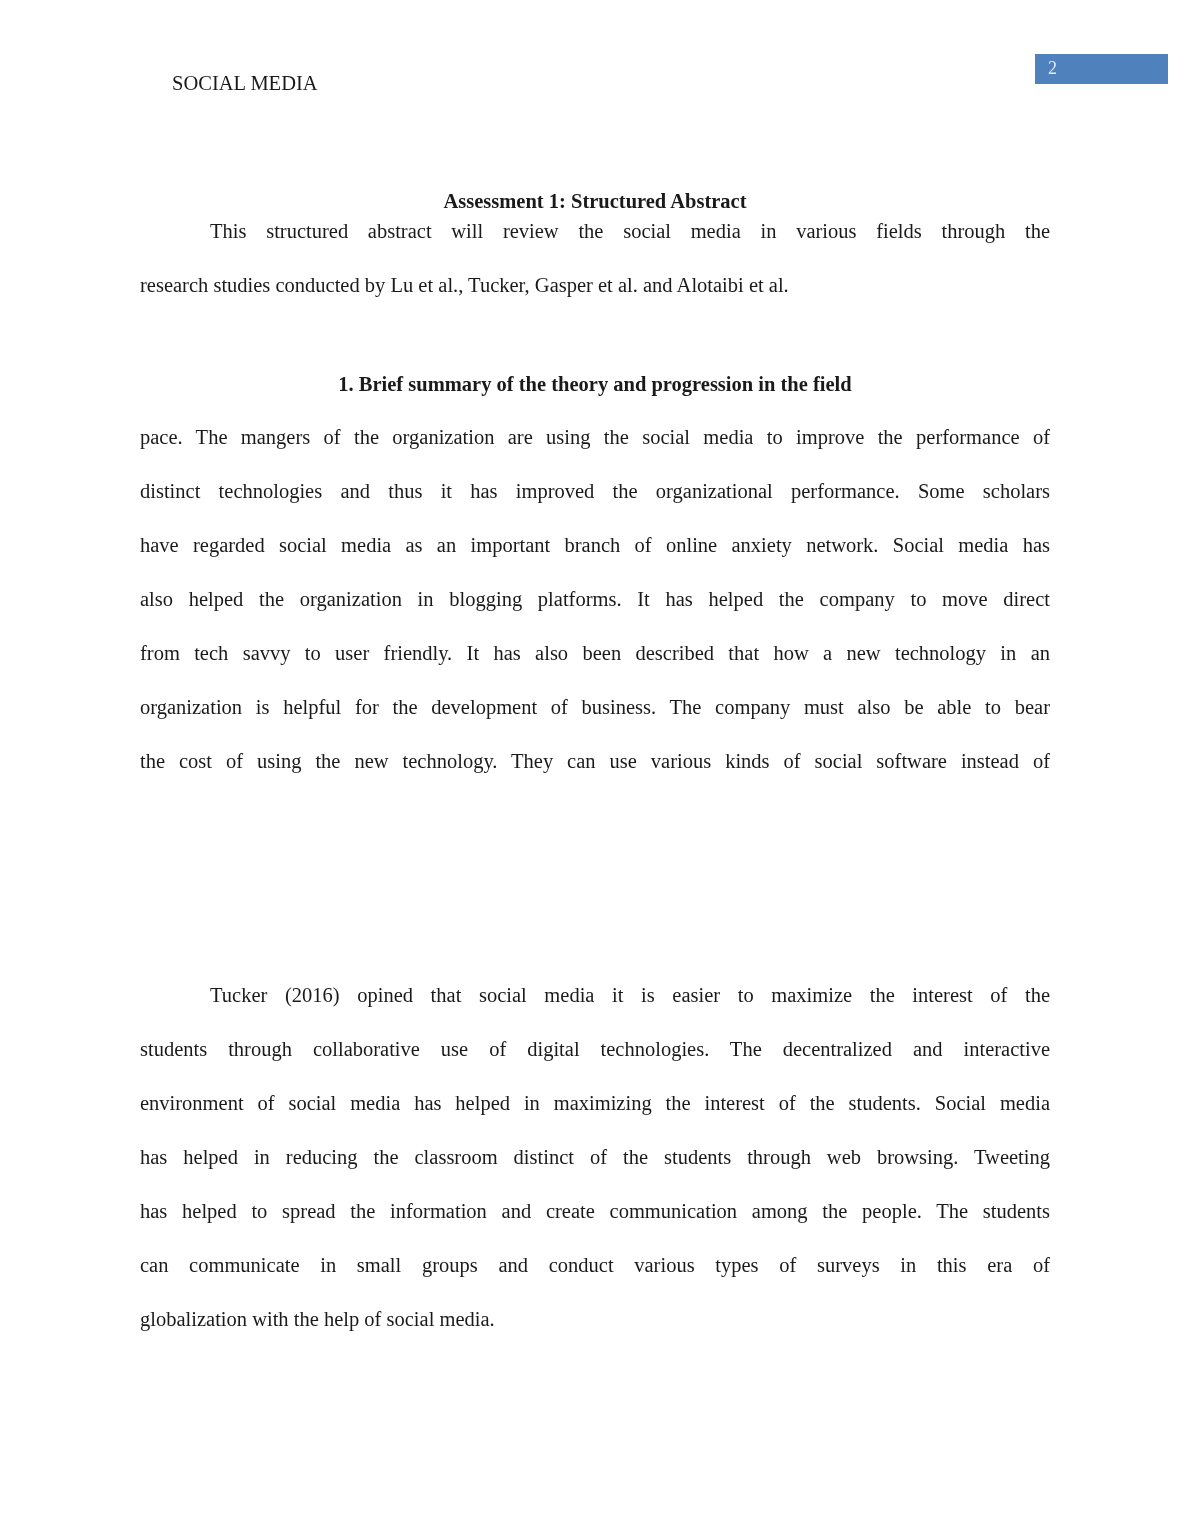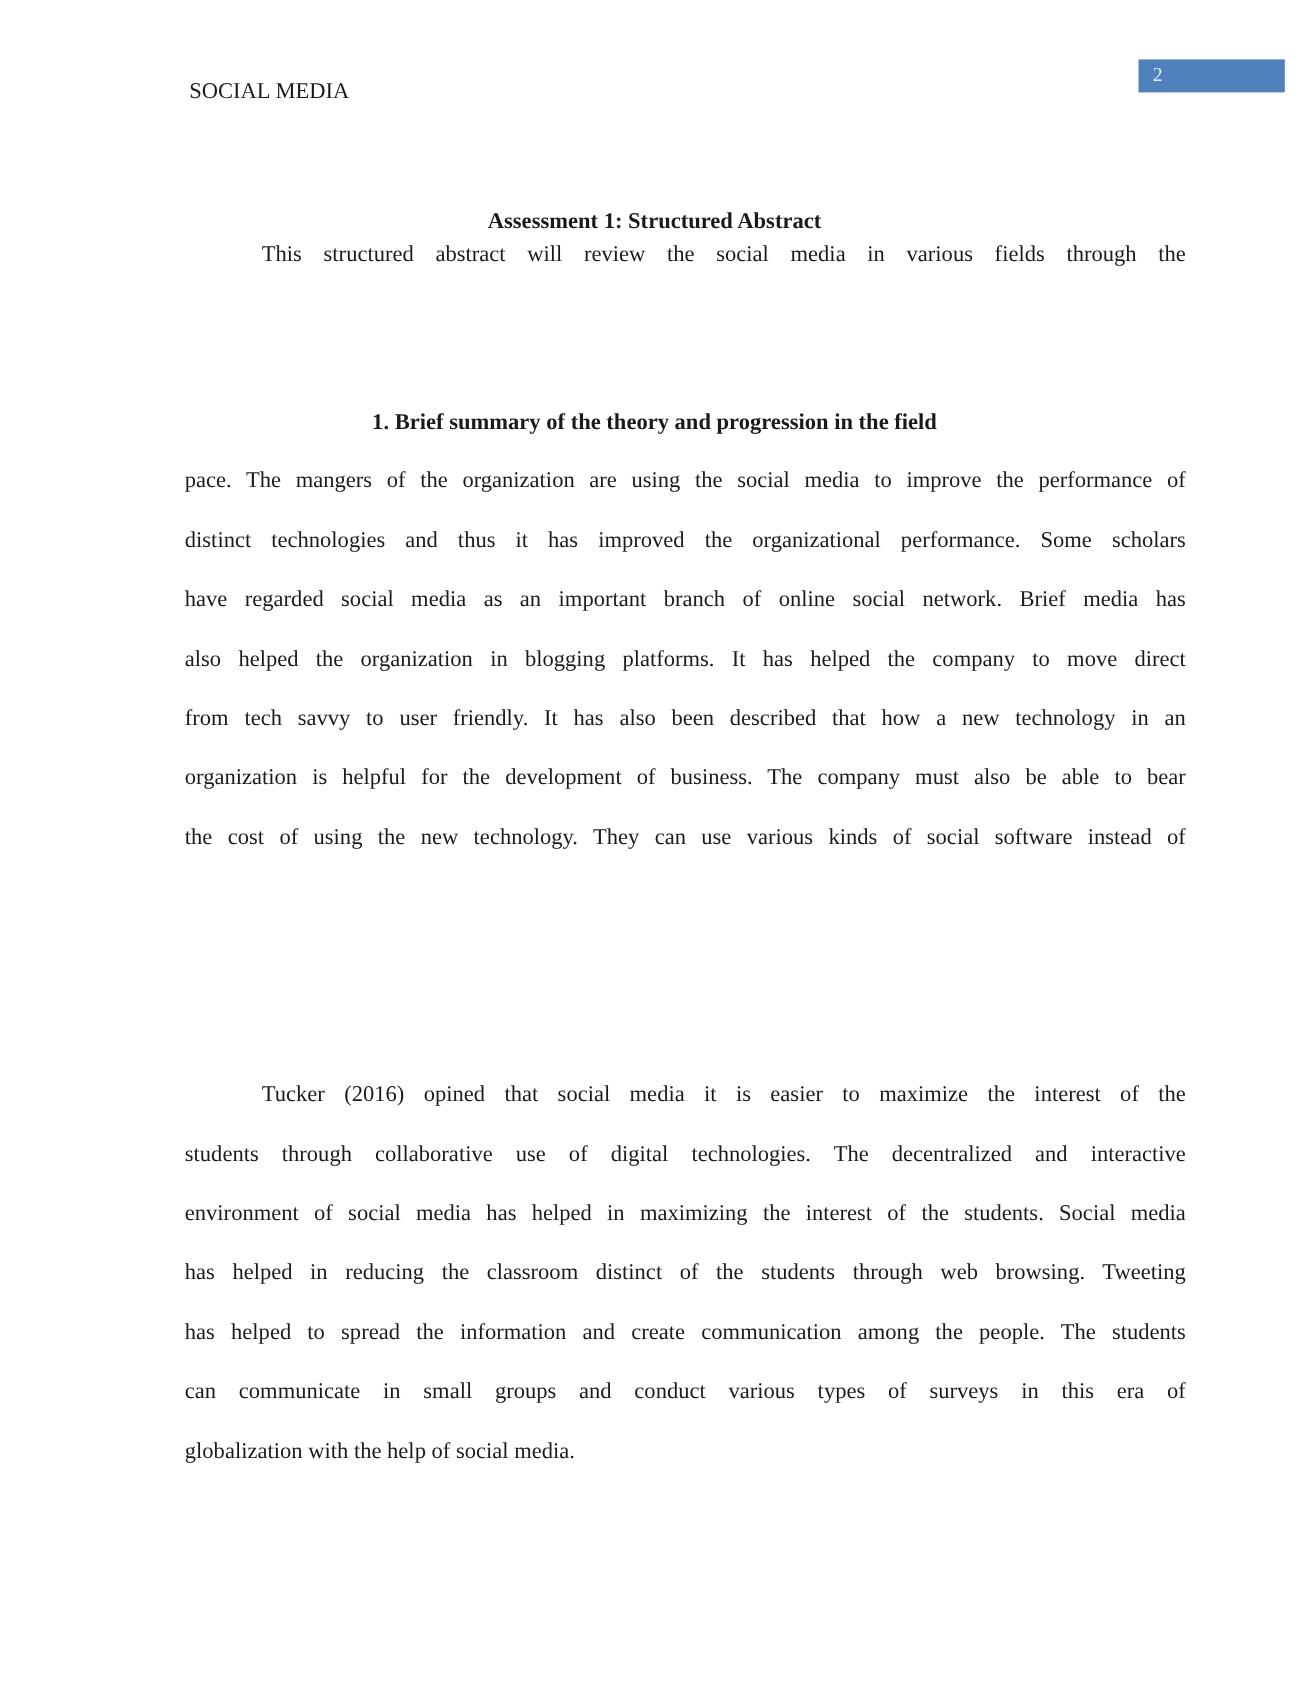--- a/index.html
+++ b/index.html
@@ -49,21 +49,20 @@
     line-height: 30px;
     text-align: center;
   }
   .heading-1 { top: 186px; }
   .heading-2 { top: 369px; }
   .paragraph {
     position: absolute;
     left: 140px;
     width: 910px;
     font-size: 20.5px;
-    margin-left: 28px;
   }
   .para-1 { top: 204px; }
   .para-2 { top: 410px; }
   .para-3 { top: 968px; }
   .paragraph .line {
     line-height: 54px;
     height: 54px;
     overflow: hidden;
     text-align: justify;
     text-align-last: justify;
@@ -83,28 +82,29 @@
   <div class="running-head">SOCIAL MEDIA</div>
 
   <div class="page-number-box">
     <span class="num">2</span>
   </div>
 
   <div class="doc-heading heading-1">Assessment 1: Structured Abstract</div>
 
   <div class="paragraph para-1">
       <div class="line first">This structured abstract will review the social media in various fields through the</div>
+      <div class="line last">research studies conducted by Lu et al., Tucker, Gasper et al. and Alotaibi et al.</div>
     </div>
 
   <div class="doc-heading heading-2">1. Brief summary of the theory and progression in the field</div>
 
   <div class="paragraph para-2">
       <div class="line">pace. The mangers of the organization are using the social media to improve the performance of</div>
       <div class="line">distinct technologies and thus it has improved the organizational performance. Some scholars</div>
-      <div class="line">have regarded social media as an important branch of online social network. Brief media has</div>
+      <div class="line">have regarded social media as an important branch of online anxiety network. Social media has</div>
       <div class="line">also helped the organization in blogging platforms. It has helped the company to move direct</div>
       <div class="line">from tech savvy to user friendly. It has also been described that how a new technology in an</div>
       <div class="line">organization is helpful for the development of business. The company must also be able to bear</div>
       <div class="line">the cost of using the new technology. They can use various kinds of social software instead of</div>
     </div>
 
   <div class="paragraph para-3">
       <div class="line first">Tucker (2016) opined that social media it is easier to maximize the interest of the</div>
       <div class="line">students through collaborative use of digital technologies. The decentralized and interactive</div>
       <div class="line">environment of social media has helped in maximizing the interest of the students. Social media</div>

